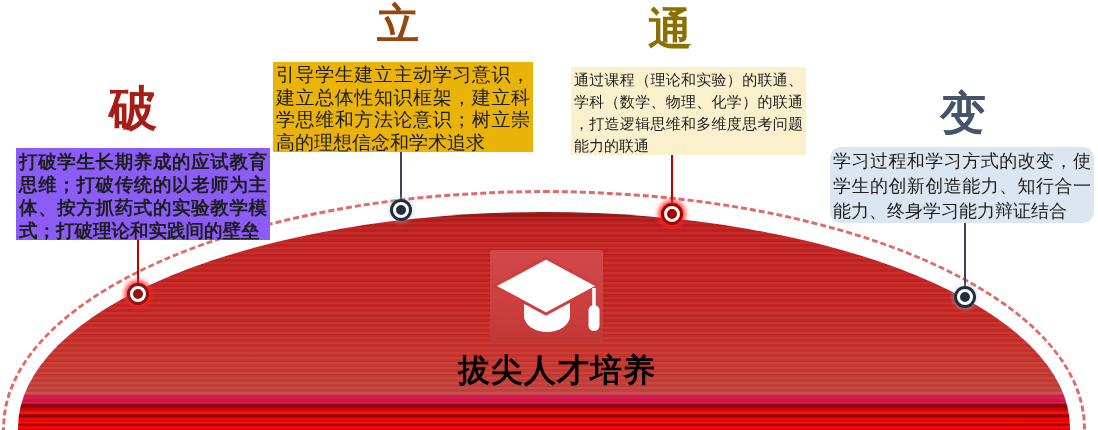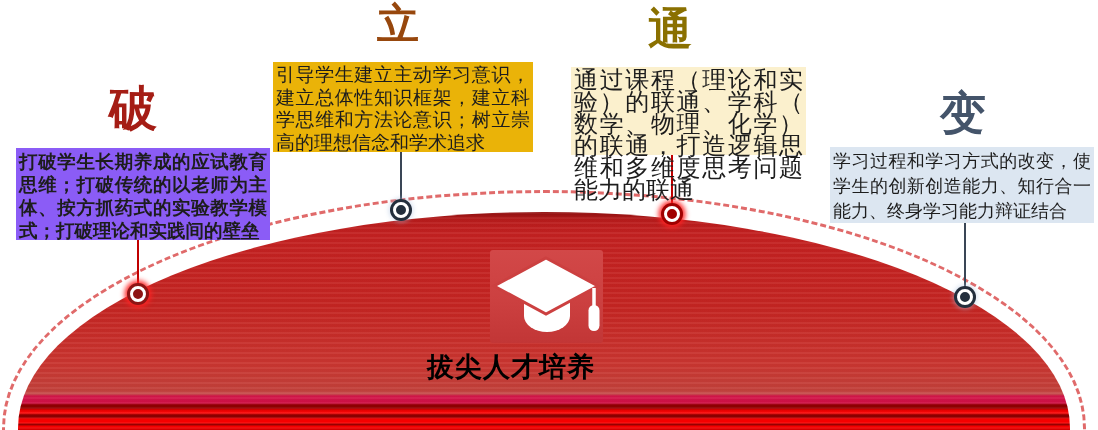--- a/index.html
+++ b/index.html
@@ -42,29 +42,29 @@
   
   .bigchar{position:absolute;width:120px;text-align:center;
     font-family:"DejaVu Serif","Liberation Serif",serif;
     font-weight:900;line-height:1;z-index:5;}
   
   .box{position:absolute;box-sizing:border-box;padding:2px 3px;
     color:#1d1d1d;z-index:5;overflow-wrap:anywhere;line-break:anywhere;
     text-align:justify;}
   .b1{left:16px;top:148px;width:254px;height:92px;font-size:18.5px;line-height:23px;font-weight:bold;}
   .b2{left:273px;top:62px;width:260px;height:90px;font-size:19px;line-height:22.5px;}
-  .b3{left:571px;top:67px;width:235px;height:88px;font-size:24px;line-height:22px;}
-  .b4{left:830px;top:147px;width:264px;height:76px;font-size:18px;line-height:25px;}
+  .b3{left:571px;top:67px;width:235px;height:88px;font-size:15px;line-height:22px;}
+  .b4{left:830px;top:147px;width:264px;height:76px;font-size:18px;line-height:25px;border-radius:11px;}
   
   .cap-tile{position:absolute;left:490px;top:250px;width:113px;height:93px;
     border-radius:3px;z-index:3;
     background:linear-gradient(180deg,#D24848 0%,#CC4040 55%,#C23636 100%);}
   .cap-tile svg{position:absolute;left:0;top:0;}
   .main-title{position:absolute;left:427px;top:349px;width:260px;z-index:3;
-    text-align:left;font-size:27px;font-weight:bold;color:#000000;
+    text-align:center;font-size:32px;font-weight:bold;color:#000000;
     letter-spacing:1px;}
 </style>
 </head>
 <body>
 
 <div class="stage">
 
   <div class="dash-arc"></div>
 
   <div class="dome"></div>

